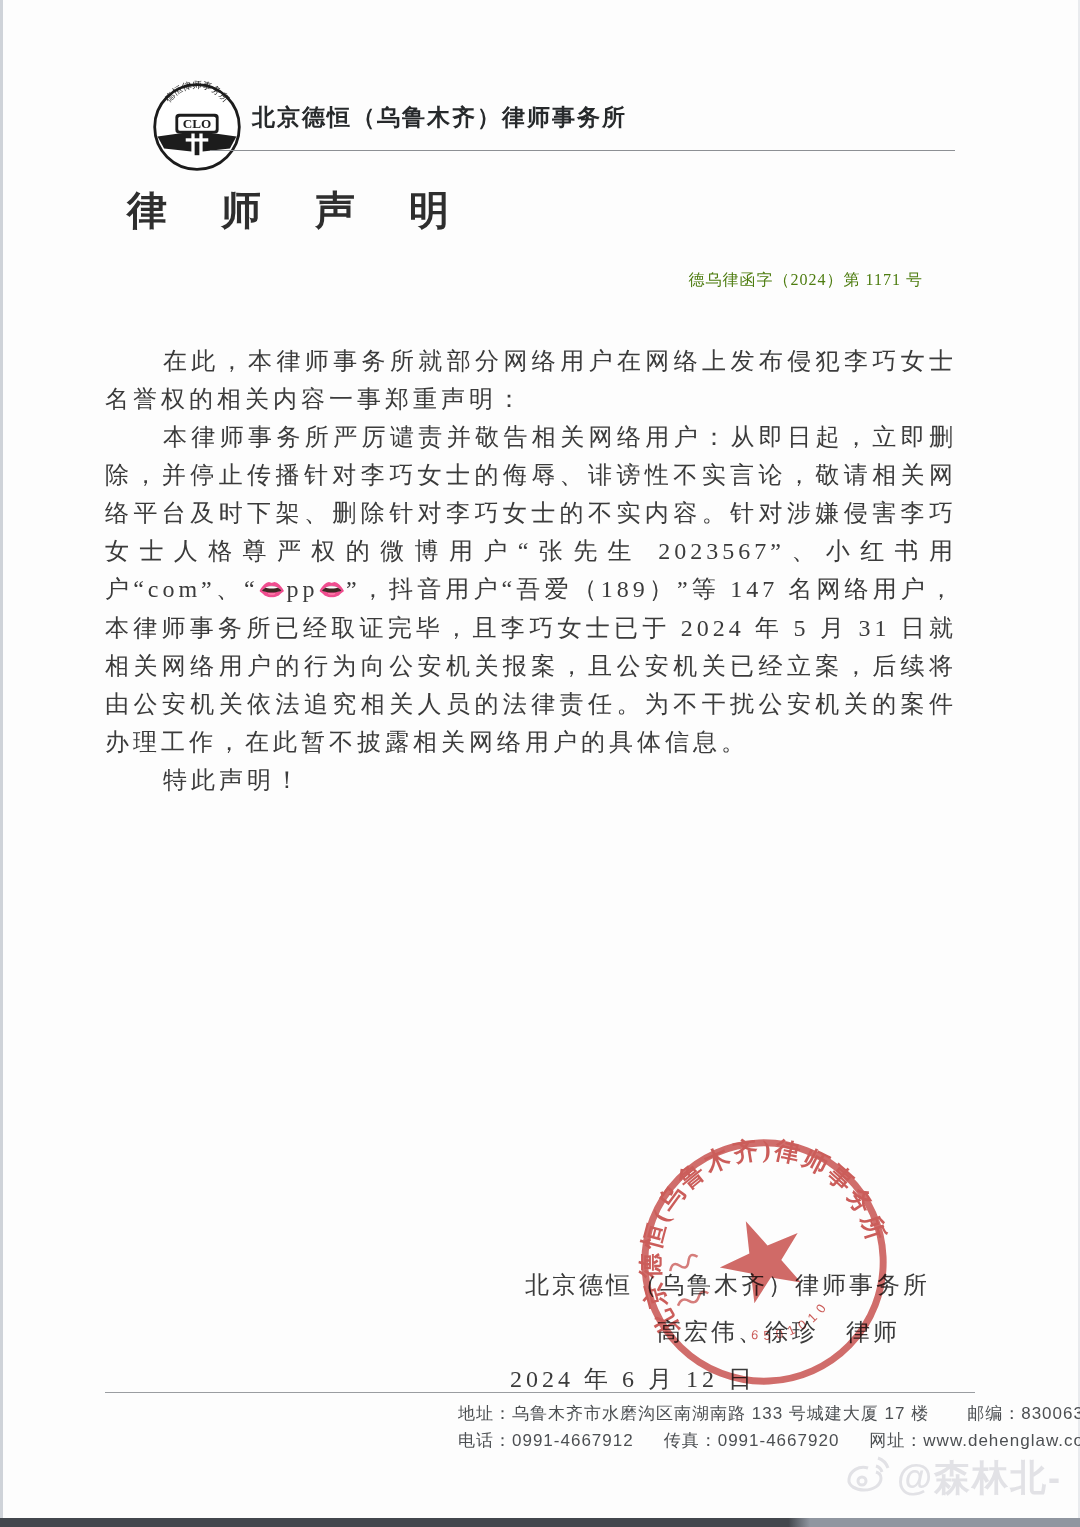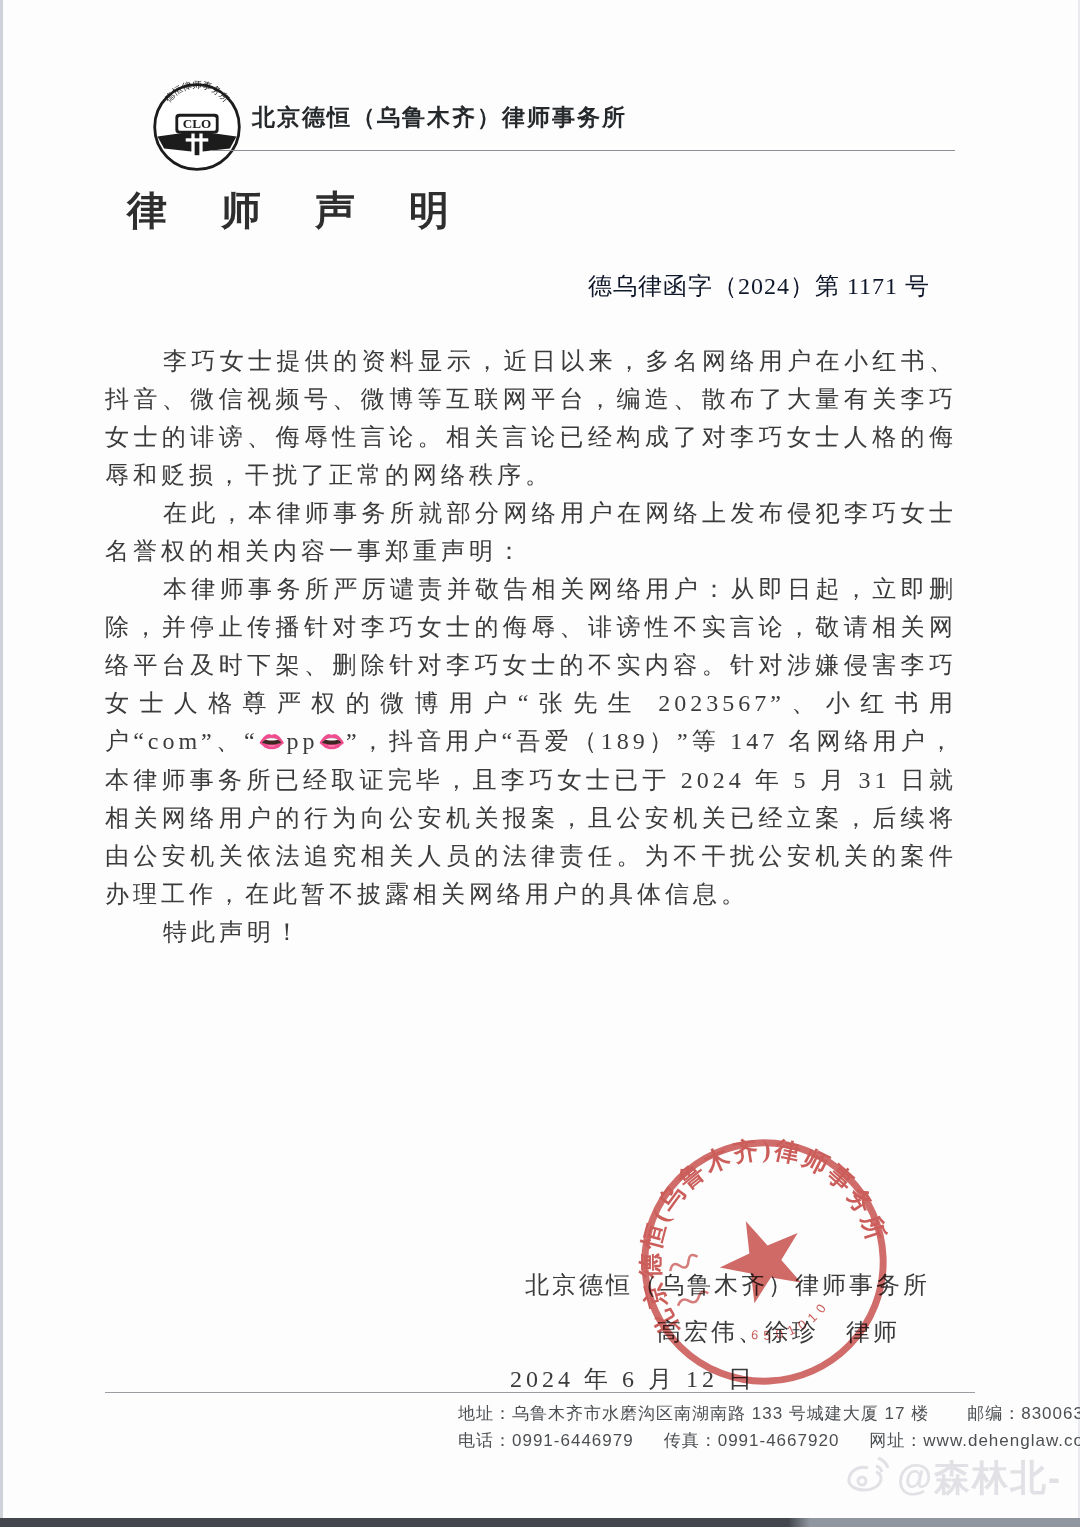--- a/index.html
+++ b/index.html
@@ -26,22 +26,22 @@
   }
   .header-rule { position:absolute; left:210px; top:150px; width:745px; height:1px; background:#8d9094; }
 
   
   .doc-title {
     position:absolute; left:105px; top:183px; width:850px;
     text-align:left; font-size:40px; font-weight:bold; color:#2e2e2e;
     letter-spacing:22px; text-indent:22px;
   }
   .ref-no {
-    position:absolute; left:105px; top:270px; width:825px;
-    text-align:right; font-size:24px; color:#0f172a; letter-spacing:1px;
+    position:absolute; left:98px; top:270px; width:825px;
+    text-align:right; font-size:16px; color:#4d7c0f; letter-spacing:1px;
   }
 
   
   .body-text {
     position:absolute; left:105px; top:342px; width:852px;
     font-size:24px; line-height:38px; letter-spacing:4px;
     text-align:justify; color:#3b3b3b;
   }
   .body-text p { text-indent:58px; }
   .emoji { font-size:22px; letter-spacing:0; }
@@ -111,21 +111,20 @@
     </svg>
   </div>
 
   <div class="firm-name">北京德恒（乌鲁木齐）律师事务所</div>
   <div class="header-rule"></div>
 
   <div class="doc-title">律 师 声 明</div>
   <div class="ref-no">德乌律函字（2024）第 1171 号</div>
 
   <div class="body-text">
-    <p>李巧女士提供的资料显示，近日以来，多名网络用户在小红书、抖音、微信视频号、微博等互联网平台，编造、散布了大量有关李巧女士的诽谤、侮辱性言论。相关言论已经构成了对李巧女士人格的侮辱和贬损，干扰了正常的网络秩序。</p>
     <p>在此，本律师事务所就部分网络用户在网络上发布侵犯李巧女士名誉权的相关内容一事郑重声明：</p>
     <p><span>本律师事务所严厉谴责并敬告相关网络用户：从即日起，立即删除，并停止传播针对李巧女士的侮辱、诽谤性不实言论，敬请相关网络平台及时下架、删除针对李巧女士的不实内容。针对涉嫌侵害李巧女士人格尊严权的微博用户“张先生 2023567”、小红书用户“com”、“</span><span class="emoji emoji-lips">👄</span><span>pp</span><span class="emoji emoji-lips">👄</span><span>”，抖音用户“吾爱（189）”等 147 名网络用户，本律师事务所已经取证完毕，且李巧女士已于 2024 年 5 月 31 日就相关网络用户的行为向公安机关报案，且公安机关已经立案，后续将由公安机关依法追究相关人员的法律责任。为不干扰公安机关的案件办理工作，在此暂不披露相关网络用户的具体信息。</span></p>
     <p>特此声明！</p>
   </div>
 
   <div class="signature">
     <div class="sig-firm">北京德恒（乌鲁木齐）律师事务所</div>
     <div class="sig-lawyers">高宏伟、徐珍　律师</div>
     <div class="sig-date">2024 年 6 月 12 日</div>
   </div>
@@ -150,21 +149,21 @@
   </div>
 
   <div class="footer-rule"></div>
   <div class="footer">
     <div class="row">
       <span>地址：乌鲁木齐市水磨沟区南湖南路 133 号城建大厦 17 楼</span>
       <span class="gap-a"></span>
       <span>邮编：830063</span>
     </div>
     <div class="row">
-      <span>电话：0991-6446979</span>
+      <span>电话：0991-4667912</span>
       <span class="gap-b"></span>
       <span>传真：0991-4667920</span>
       <span class="gap-b"></span>
       <span>网址：www.dehenglaw.com</span>
     </div>
   </div>
 
   <div class="watermark">
     <span>
       <svg width="46" height="38" viewBox="0 0 46 38" fill="none" stroke="#e2e2e6" stroke-width="3">

